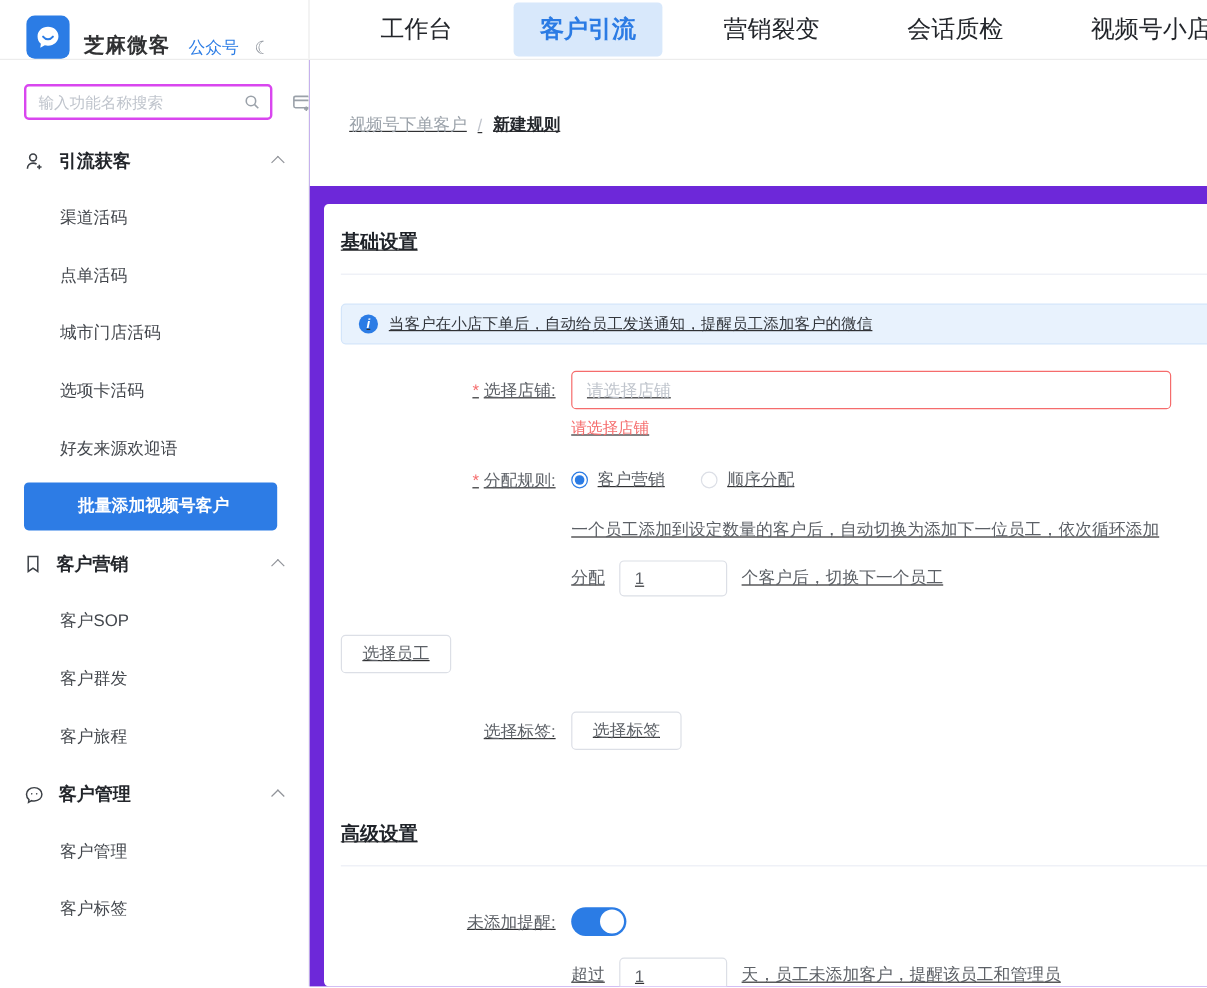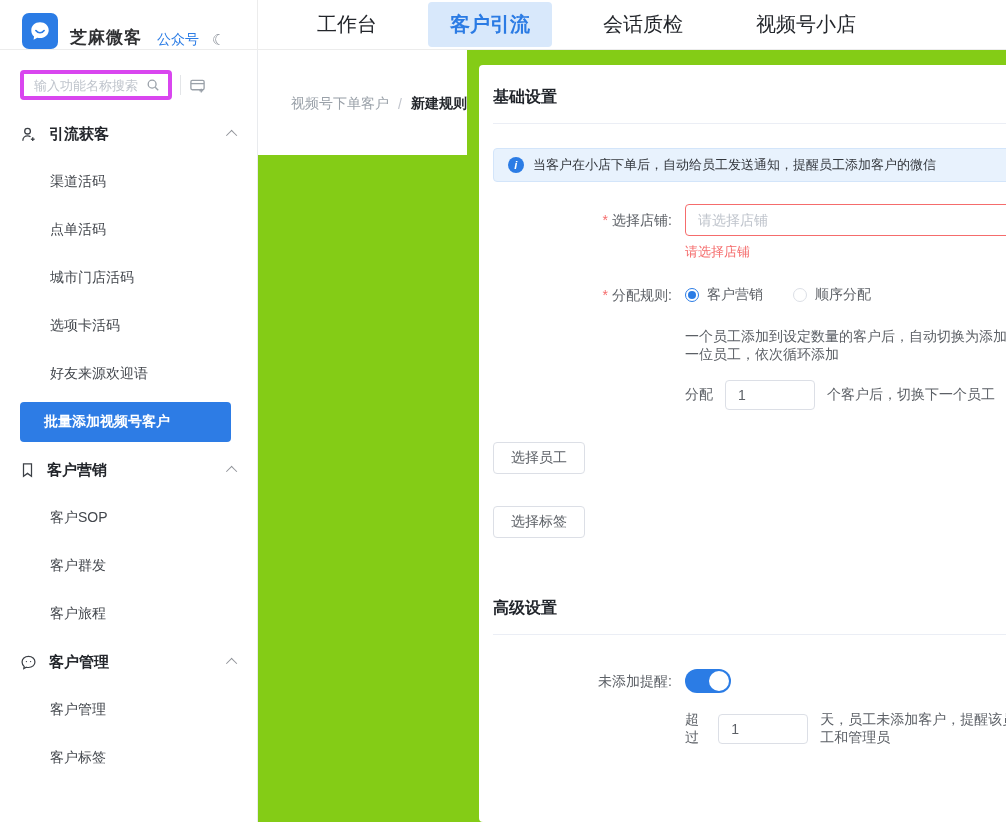--- a/index.html
+++ b/index.html
@@ -21,39 +21,39 @@
     border-radius:4px; cursor:pointer; white-space:nowrap; }
   .nav-item.active { background:#d8e8fb; color:#2b7be4; font-weight:700; }
 
   
   .shell { display:flex; height:772px; }
 
   
   .sidebar { width:258px; flex:none; background:#fff; border-right:1px solid #e9ebee;
     padding-top:20px; overflow:hidden; }
   .search-row { display:flex; align-items:center; padding:0 20px 10px 20px; }
-  .search-box { flex:none; width:152px; height:30px; border:4px solid #d946ef;
+  .search-box { flex:none; width:207px; height:30px; border:2px solid #d946ef;
     border-radius:4px; display:flex; align-items:center; padding:0 8px 0 10px; }
   .search-box input { border:none; outline:none; flex:1; min-width:0; font-size:13px;
     color:#333; font-family:inherit; }
   .search-box input::placeholder { color:#bfc4cc; }
   .v-div { width:1px; height:20px; background:#e3e5e8; margin:0 8px; }
   .icon-gray { color:#8a9099; display:flex; }
   .menu-section { height:48px; display:flex; align-items:center; padding:0 20px;
     cursor:pointer; }
   .menu-section .sec-label { font-size:15px; font-weight:700; color:#23262b; margin-left:12px; }
   .caret { margin-left:auto; width:8px; height:8px; border-left:1.5px solid #909399;
     border-top:1.5px solid #909399; transform:rotate(45deg) translateY(2px); }
   .menu-item { height:48px; display:flex; align-items:center; padding-left:50px;
     font-size:14px; color:#43474d; cursor:pointer; }
-  .menu-item.active { height:40px; margin:4px 26px 4px 20px; padding-left:24px;
+  .menu-item.active { height:40px; margin:4px 26px 4px 20px; padding-left:45px;
     background:#2d7ce5; color:#fff; font-weight:700; border-radius:4px; }
 
   
-  .main { flex:1; background:#84cc16; display:flex; flex-direction:row; overflow:hidden; }
+  .main { flex:1; background:#6d28d9; display:flex; flex-direction:column; overflow:hidden;text-decoration:underline; }
   .bc-header { background:#fff; height:105px; padding:45px 0 0 33px; flex:none; }
   .breadcrumb { font-size:14px; display:flex; align-items:center; }
   .bc-parent { color:#9aa1a9; cursor:pointer; }
   .bc-sep { color:#c0c4cc; margin:0 9px; }
   .bc-current { color:#24272c; font-weight:600; }
   .card { background:#fff; margin:15px -30px 0 12px; border-radius:4px; flex:1;
     padding:0 14px 30px 14px; overflow:hidden; }
 
   .section-head { border-bottom:1px solid #ebeef5; padding:22px 0 15px 0; }
   .section-title { font-size:16px; font-weight:700; color:#1f2329; }
@@ -111,20 +111,21 @@
         <path d="M7.5 11.5c1.3 1.6 2.8 2.4 4.5 2.4s3.2-.8 4.5-2.4" fill="none" stroke="#2b7ce5" stroke-width="1.8" stroke-linecap="round"></path>
       </svg>
     </div>
     <span class="brand">芝麻微客</span>
     <span class="brand-link">公众号</span>
     <span class="moon">☾</span>
   </div>
   <nav class="nav">
     <span class="nav-item">工作台</span>
     <span class="nav-item active">客户引流</span>
+    <span class="nav-item">营销裂变</span>
     <span class="nav-item">会话质检</span>
     <span class="nav-item">视频号小店</span>
   </nav>
 </header>
 
 <div class="shell">
 
   <aside class="sidebar">
     <div class="search-row">
       <div class="search-box">
@@ -244,20 +245,21 @@
         </div>
       </div>
 
       <div class="row gap-lg">
         <div class="field">
           <button class="btn">选择员工</button>
         </div>
       </div>
 
       <div class="row gap-lg">
+        <div class="row-label">选择标签:</div>
         <div class="field">
           <button class="btn">选择标签</button>
         </div>
       </div>
 
       <div class="section-head adv-head">
         <span class="section-title">高级设置</span>
       </div>
 
       <div class="row" style="margin-top:30px;">

